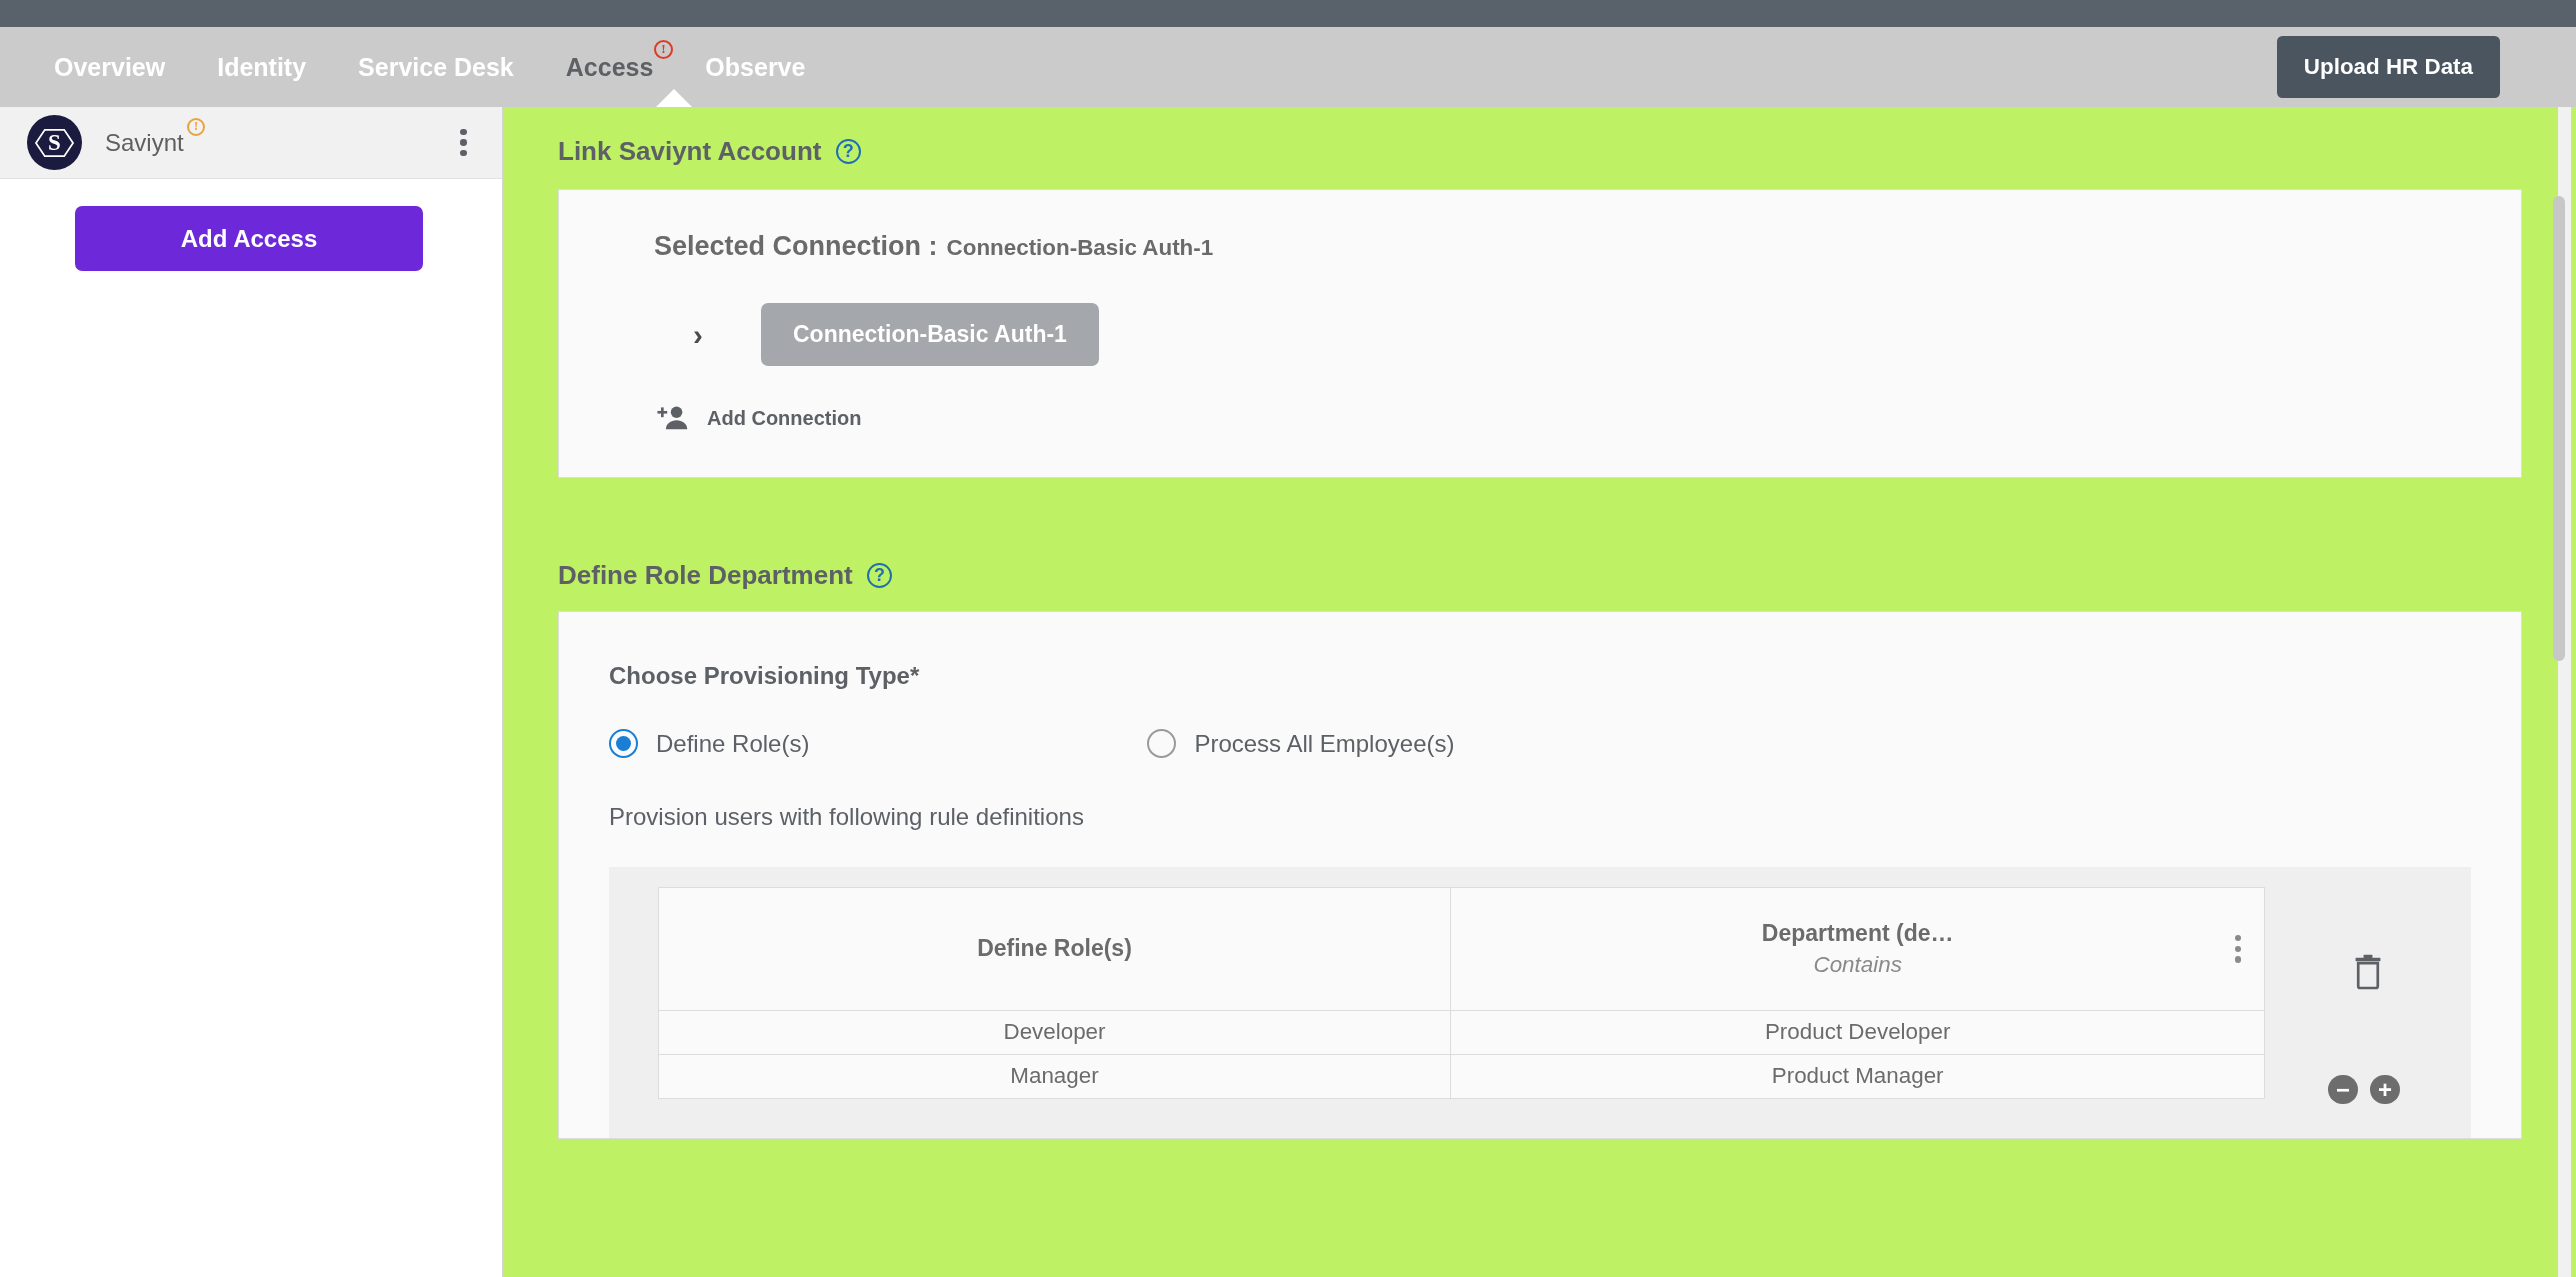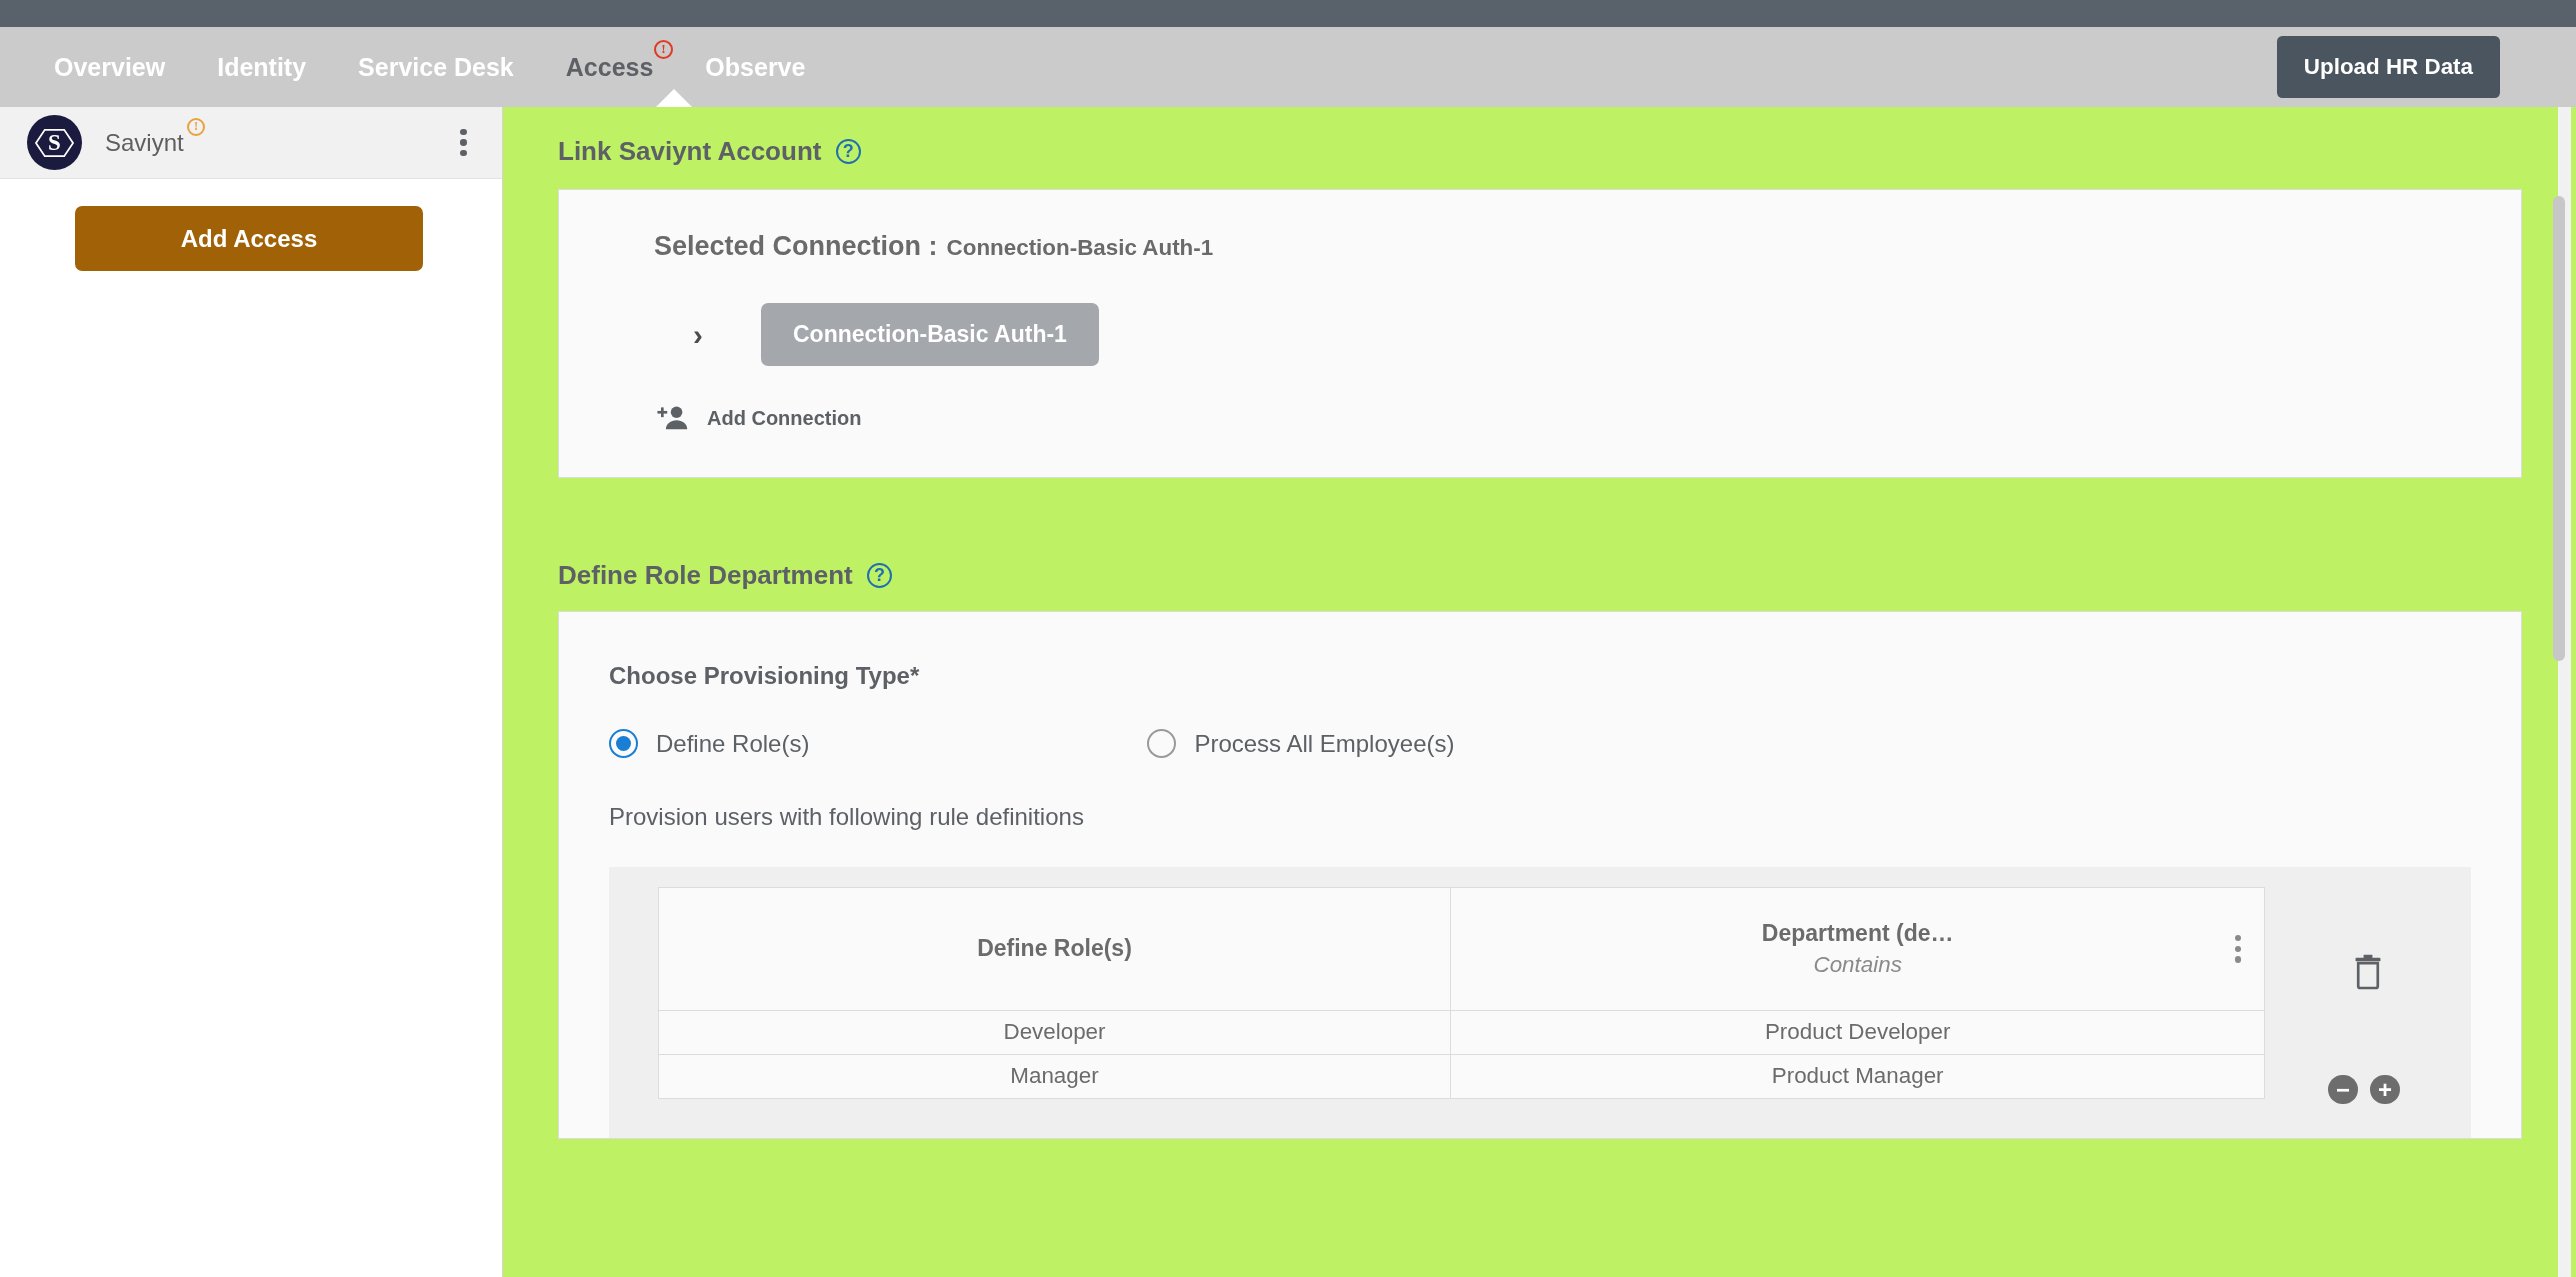--- a/index.html
+++ b/index.html
@@ -115,21 +115,21 @@
   }
   .kebab {
     margin-left: auto;
     display: flex; flex-direction: column; gap: 4.5px;
     cursor: pointer; padding: 5.4px;
   }
   .kebab i { width: 6.3px; height: 6.3px; border-radius: 50%; background: #5d6166; display:block; }
 
   .add-access-wrap { padding: 27px 0 0 75px; }
   .add-access-btn {
-    background: #a16207; color: #ffffff;
+    background: #6d28d9; color: #ffffff;
     font-size: 24px; font-weight: bold;
     border: none; border-radius: 7.2px;
     width: 348px; height: 65px;
     cursor: pointer;
   }
 
   
   .main {
     flex: 1;
     background: #bef264;

